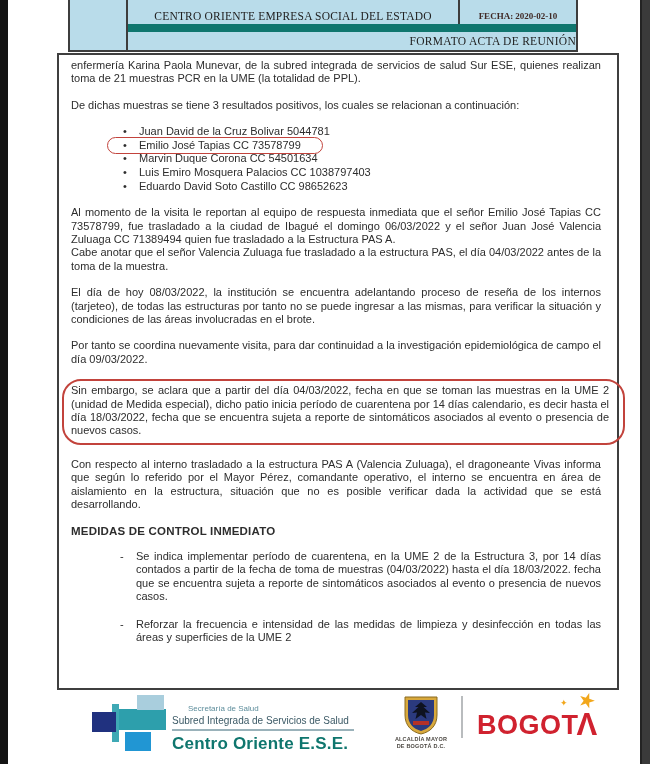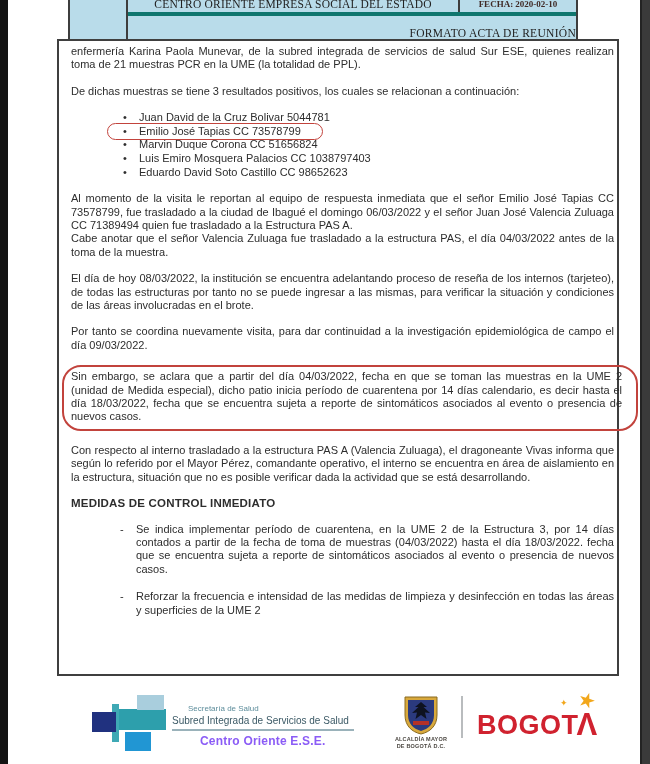--- a/index.html
+++ b/index.html
@@ -10,37 +10,37 @@
 
   .strip-left  { position: absolute; left: 0; top: 0; width: 8px; height: 764px; background: #131313; }
   .strip-right { position: absolute; right: 0; top: 0; width: 10px; height: 764px;
                  background: #3a3a3a; border-left: 2px solid #232323; }
 
   
   .hdr-table { position: absolute; left: 68px; top: 0; width: 510px; height: 52px;
                background: #b9dcea; border: 2px solid #3d3d3d; border-top: none; display: flex; }
   .hdr-logo-cell { width: 58px; border-right: 2px solid #3d3d3d; }
   .hdr-main { flex: 1; display: flex; flex-direction: column; }
-  .hdr-rowA { height: 16px; border-bottom: 4px solid #0f766e; display: flex; position: relative; }
+  .hdr-rowA { height: 32px; border-bottom: 8px solid #0f766e; display: flex; position: relative; }
   .hdr-title-cell { flex: 1; position: relative; overflow: hidden; }
   .hdr-clip { position: absolute; top: -9px; left: 0; width: 100%; text-align: center;
               font: bold 10px "Liberation Serif", serif; color: #2a2a2a; white-space: nowrap; }
   .hdr-title { position: absolute; bottom: 2px; left: 0; width: 100%; text-align: center;
                font: 11.5px "Liberation Serif", serif; color: #222; letter-spacing: .2px; white-space: nowrap; }
   .hdr-fecha-cell { width: 118px; border-left: 2px solid #3d3d3d; position: relative; overflow: hidden; }
   .hdr-clip-r { position: absolute; top: -9px; left: 0; width: 100%; text-align: center;
                 font: bold 9px "Liberation Serif", serif; color: #55302a; white-space: nowrap; }
   .hdr-fecha { position: absolute; bottom: 3px; left: 0; width: 100%; text-align: center;
                font: bold 9px "Liberation Serif", serif; color: #402a26; white-space: nowrap; }
   .hdr-rowB { flex: 1; display: flex; align-items: center; justify-content: flex-end;
               font: 11.5px "Liberation Serif", serif; color: #222; letter-spacing: .3px; }
 
   
-  .content-box { position: absolute; left: 57px; top: 39px; width: 562px; height: 637px;
-                 border: 2px solid #3f3f3f; background: #fff; padding: 4px 3px 0 12px;
+  .content-box { position: absolute; left: 57px; top: 53px; width: 562px; height: 637px;
+                 border: 2px solid #3f3f3f; background: #fff; padding: 4px 16px 0 12px;
                  font-size: 11px; line-height: 13.4px; color: #2d2d2d; }
   .content-box p { text-align: justify; margin-bottom: 13px; }
 
   ul.cases { list-style: none; margin: 0 0 13px 50px; }
   ul.cases li { position: relative; padding-left: 18px; line-height: 13.6px; white-space: nowrap; }
   ul.cases li::before { content: "\2022"; position: absolute; left: 2px; top: 0; }
   ul.cases li .ring { position: absolute; left: -14px; top: -1.5px; width: 216px; height: 16.5px;
                       border: 1.6px solid #c2433c; border-radius: 9px; pointer-events: none; }
 
   .redbox { border: 2px solid #c2433c; border-radius: 19px;
@@ -60,21 +60,21 @@
   .sq-navy  { left: 92px;  top: 22px; width: 24px; height: 20px; background: #20317f; }
   .sq-teal  { left: 119px; top: 19px; width: 47px; height: 21px; background: #2d9fac; }
   .sq-light { left: 137px; top: 5px;  width: 27px; height: 15px; background: #a9cedd; }
   .sq-blue  { left: 125px; top: 42px; width: 26px; height: 19px; background: #2196d3; }
   .sq-stem  { left: 112px; top: 14px; width: 7px;  height: 38px; background: #3fa9b5; }
 
   .sds-text { position: absolute; left: 172px; top: 14px; width: 250px; }
   .sds-line1 { font-size: 8px;  color: #5d8d9b; margin-left: 16px; }
   .sds-line2 { font-size: 10px; color: #3c5a66; margin-top: 2px; }
   .sds-rule  { width: 182px; height: 1.5px; background: #9ab2ba; margin: 3px 0 3px 0; }
-  .sds-line3 { font-size: 12px; font-weight: bold; color: #8b5cf6; letter-spacing: .2px; margin-left: 28px; }
+  .sds-line3 { font-size: 17px; font-weight: bold; color: #0f766e; letter-spacing: .2px; }
 
   .seal { position: absolute; left: 402px; top: 5px; width: 38px; height: 40px; }
   .seal-caption { position: absolute; left: 374px; top: 46px; width: 94px; text-align: center;
                   font-size: 5.5px; line-height: 6.5px; font-weight: bold; color: #4a4640; letter-spacing: .2px; }
 
   .footer-divider { position: absolute; left: 461px; top: 6px; width: 2px; height: 42px; background: #b9bcbe; }
 
   .bogota { position: absolute; left: 477px; top: 20px; color: #d0222f; font-weight: bold;
             font-size: 27px; line-height: 27px; letter-spacing: .5px; white-space: nowrap; }
   .bogota .bog-a { display: inline-block; font-size: 31px; line-height: 27px; margin-left: -2px;
@@ -110,21 +110,21 @@
     </div>
   </div>
 
   <div class="content-box">
     <p>enfermería Karina Paola Munevar, de la subred integrada de servicios de salud Sur ESE, quienes realizan toma de 21 muestras PCR en la UME (la totalidad de PPL).</p>
     <p>De dichas muestras se tiene 3 resultados positivos, los cuales se relacionan a continuación:</p>
 
     <ul class="cases">
       <li><span>Juan David de la Cruz Bolivar 5044781</span></li>
       <li><span class="ring"></span><span>Emilio José Tapias CC 73578799</span></li>
-      <li><span>Marvin Duque Corona CC 51656824</span></li>
+      <li><span>Marvin Duque Corona CC 54501634</span></li>
       <li><span>Luis Emiro Mosquera Palacios CC 1038797403</span></li>
       <li><span>Eduardo David Soto Castillo CC 98652623</span></li>
     </ul>
 
     <p style="margin-bottom:0">Al momento de la visita le reportan al equipo de respuesta inmediata que el señor Emilio José Tapias CC 73578799, fue trasladado a la ciudad de Ibagué el domingo 06/03/2022 y el señor Juan José Valencia Zuluaga CC 71389494 quien fue trasladado a la Estructura PAS A.</p>
     <p>Cabe anotar que el señor Valencia Zuluaga fue trasladado a la estructura PAS, el día 04/03/2022 antes de la toma de la muestra.</p>
     <p>El día de hoy 08/03/2022, la institución se encuentra adelantando proceso de reseña de los internos (tarjeteo), de todas las estructuras por tanto no se puede ingresar a las mismas, para verificar la situación y condiciones de las áreas involucradas en el brote.</p>
     <p>Por tanto se coordina nuevamente visita, para dar continuidad a la investigación epidemiológica de campo el día 09/03/2022.</p>
 
     <div class="redbox">

